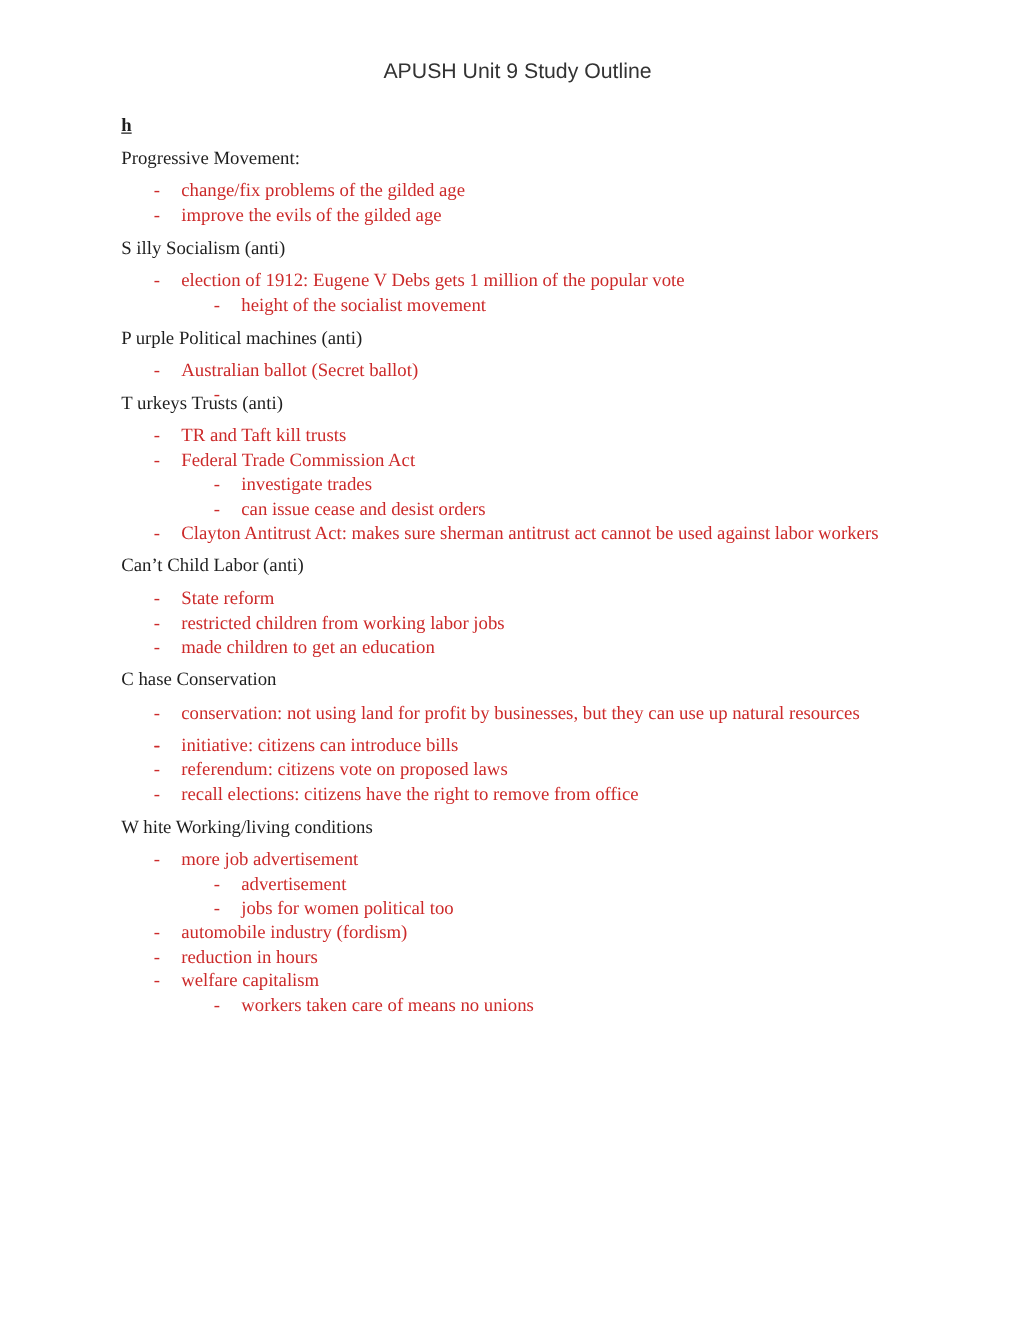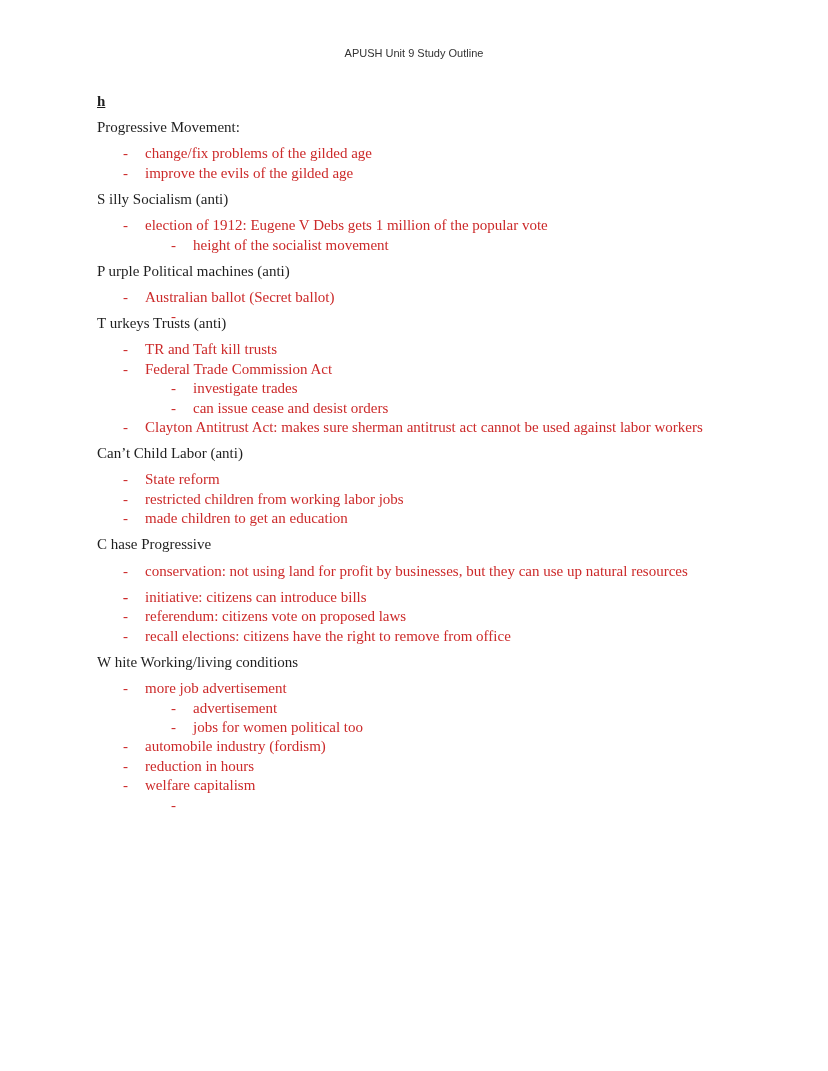--- a/index.html
+++ b/index.html
@@ -11,21 +11,21 @@
     overflow: hidden;
     font-family: "Liberation Serif", serif;
   }
   .doc-header {
     position: absolute;
     top: 47px;
     left: 0;
     width: 100%;
     text-align: center;
     font-family: "Liberation Sans", sans-serif;
-    font-size: 11px;
+    font-size: 17px;
     color: #333333;
   }
   .content {
     position: absolute;
     left: 97px;
     top: 92px;
     width: 634px;
     font-size: 15px;
     line-height: 19.4px;
     color: #1f1f1f;
@@ -73,34 +73,34 @@
         <div class="li lvl2"><span class="dash">-</span><span class="li-text">investigate trades</span></div>
         <div class="li lvl2"><span class="dash">-</span><span class="li-text">can issue cease and desist orders</span></div>
         <div class="li lvl1"><span class="dash">-</span><span class="li-text">Clayton Antitrust Act: makes sure sherman antitrust act cannot be used against labor workers</span></div>
       </div>
       <div class="blk para">Can’t Child Labor (anti)</div>
       <div class="blk list">
         <div class="li lvl1"><span class="dash">-</span><span class="li-text">State reform</span></div>
         <div class="li lvl1"><span class="dash">-</span><span class="li-text">restricted children from working labor jobs</span></div>
         <div class="li lvl1"><span class="dash">-</span><span class="li-text">made children to get an education</span></div>
       </div>
-      <div class="blk para">C hase Progressive</div>
+      <div class="blk para">C hase Conservation</div>
       <div class="blk list">
         <div class="li lvl1"><span class="dash">-</span><span class="li-text">conservation: not using land for profit by businesses, but they can use up natural resources</span></div>
       </div>
       <div class="blk list">
         <div class="li lvl1"><span class="dash">-</span></div>
         <div class="li lvl1"><span class="dash">-</span><span class="li-text">initiative: citizens can introduce bills</span></div>
         <div class="li lvl1"><span class="dash">-</span><span class="li-text">referendum: citizens vote on proposed laws</span></div>
         <div class="li lvl1"><span class="dash">-</span><span class="li-text">recall elections: citizens have the right to remove from office</span></div>
       </div>
       <div class="blk para">W hite Working/living conditions</div>
       <div class="blk list">
         <div class="li lvl1"><span class="dash">-</span><span class="li-text">more job advertisement</span></div>
         <div class="li lvl2"><span class="dash">-</span><span class="li-text">advertisement</span></div>
         <div class="li lvl2"><span class="dash">-</span><span class="li-text">jobs for women political too</span></div>
         <div class="li lvl1"><span class="dash">-</span><span class="li-text">automobile industry (fordism)</span></div>
         <div class="li lvl1"><span class="dash">-</span><span class="li-text">reduction in hours</span></div>
         <div class="li lvl1"><span class="dash">-</span><span class="li-text">welfare capitalism</span></div>
-        <div class="li lvl2"><span class="dash">-</span></div>
+        <div class="li lvl2"><span class="dash">-</span><span class="li-text">workers taken care of means no unions</span></div>
       </div>
     </div>
 </div>
 
 </body></html>

